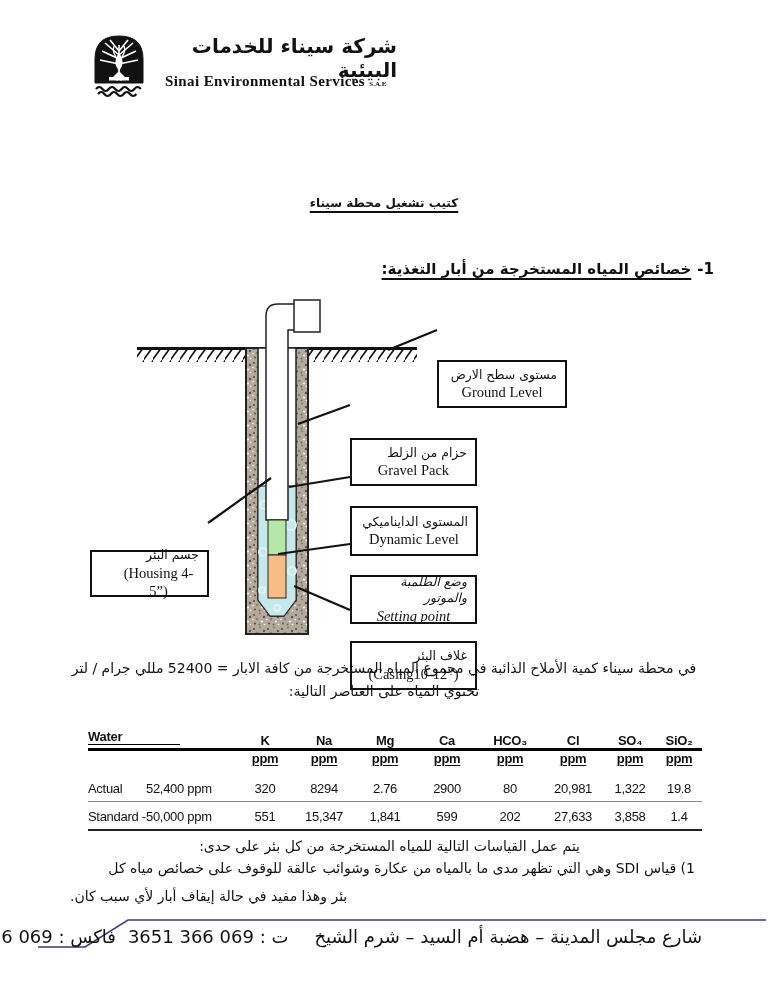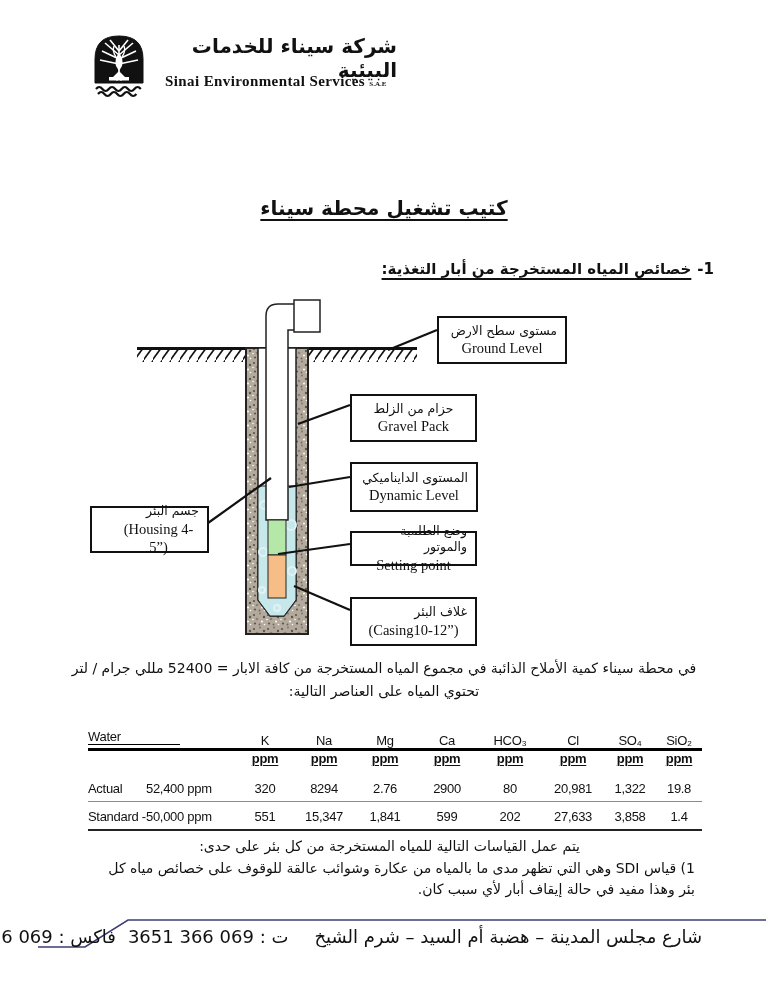--- a/index.html
+++ b/index.html
@@ -6,55 +6,55 @@
   .page{position:relative;width:768px;height:994px;background:#ffffff;margin:0 auto;
         font-family:"DejaVu Sans",sans-serif;color:#111;overflow:hidden;}
   .abs{position:absolute;}
 
   
   .brand-ar{left:165px;top:34px;width:232px;text-align:right;font-size:20px;font-weight:bold;direction:rtl;letter-spacing:0;}
   .brand-en{left:165px;top:73px;font-family:"Liberation Serif","DejaVu Serif",serif;font-weight:bold;font-size:15px;letter-spacing:.4px;}
   .brand-suffix{font-size:7px;letter-spacing:0;font-weight:bold;}
 
   
-  .doc-title{left:0;right:0;top:196px;text-align:center;font-size:20px;font-weight:bold;}
+  .doc-title{left:0;right:0;top:196px;text-align:center;font-size:12px;font-weight:bold;}
   .doc-title span{text-decoration:underline;text-underline-offset:4px;text-decoration-thickness:1.5px;}
   .sec-heading{right:54px;top:260px;direction:rtl;font-size:15px;font-weight:bold;white-space:nowrap;}
   .sec-heading .sec-text{text-decoration:underline;text-underline-offset:4px;text-decoration-thickness:1.5px;}
   .sec-heading .sec-num{margin-left:6px;}
 
   
   .callout{position:absolute;border:2px solid #111;background:#fff;box-sizing:border-box;
-           display:flex;flex-direction:column;justify-content:center;padding:2px 8px;}
+           display:flex;flex-direction:column;justify-content:center;padding:2px 8px;margin-top:44px;}
   .callout .ar{direction:rtl;text-align:right;font-size:12.5px;line-height:1.35;}
   .callout .en{text-align:center;font-family:"Liberation Serif","DejaVu Serif",serif;font-size:14.5px;line-height:1.25;}
 
   
   .intro{left:56px;right:56px;top:657px;direction:rtl;text-align:center;font-size:14px;line-height:23px;}
   .intro div{white-space:nowrap;}
 
   
   table.water{position:absolute;left:88px;top:729px;width:614px;border-collapse:collapse;table-layout:fixed;
               font-family:"Liberation Sans","DejaVu Sans",sans-serif;letter-spacing:-0.3px;}
   table.water td{padding:0;font-size:13px;vertical-align:bottom;}
-  td.hdr{border-bottom:3px solid #000;font-weight:normal;font-size:13.5px;text-align:center;padding-bottom:1px;}
+  td.hdr{border-bottom:3px solid #000;font-weight:bold;font-size:13.5px;text-align:center;padding-bottom:1px;}
   td.hdr.first{text-align:left;}
   .water-word{border-bottom:1.5px solid #000;margin-bottom:3px;width:62%;}
   td.unit{font-weight:bold;font-size:12.5px;text-align:center;padding-top:1px;}
   td.unit span{text-decoration:underline;text-underline-offset:2px;text-decoration-thickness:1.3px;}
   tr.spacer td{height:11px;border:none;}
   tr.actual td{border-bottom:1.5px solid #8a8a8a;padding:4px 0 5px 0;text-align:center;margin-top:23px;}
   tr.standard td{border-bottom:2.5px solid #222;padding:7px 0 5px 0;text-align:center;}
   tr.actual td.lab, tr.standard td.lab{text-align:left;}
 
   
   .note1{top:838px;right:188px;direction:rtl;font-size:14px;white-space:nowrap;}
   .notes23{top:858px;left:70px;right:73px;direction:rtl;font-size:14px;line-height:21px;}
   .notes23 .n2{text-align:right;white-space:nowrap;}
-  .notes23 .n3{text-align:right;}
+  .notes23 .n3{text-align:left;margin-top:7px;}
 
   
   .footer-text{top:926px;right:66px;direction:rtl;font-size:18px;font-weight:normal;white-space:nowrap;}
   .footer-text .gap{display:inline-block;width:26px;}
   .footer-text .gap2{display:inline-block;width:12px;}
 
   svg{display:block;}
 </style>
 </head>
 <body>
@@ -154,29 +154,29 @@
       <line x1="350" y1="254" x2="278" y2="264"></line>
       <line x1="350" y1="320" x2="294" y2="296"></line>
       <line x1="208" y1="233" x2="271" y2="188"></line>
     </g>
   </svg>
 
   <div class="callout" style="left:437px;top:316px;width:130px;height:48px;">
     <div class="ar">مستوى سطح الارض</div>
     <div class="en">Ground Level</div>
   </div>
-  <div class="callout" style="left:350px;top:394px;width:127px;height:48px;align-items:center;">
+  <div class="callout" style="left:350px;top:394px;width:127px;height:48px;">
     <div class="ar">حزام من الزلط</div>
     <div class="en">Gravel Pack</div>
   </div>
   <div class="callout" style="left:350px;top:462px;width:128px;height:50px;">
     <div class="ar">المستوى الدايناميكي</div>
     <div class="en">Dynamic Level</div>
   </div>
-  <div class="callout" style="left:350px;top:531px;width:127px;height:35px;">
+  <div class="callout" style="left:350px;top:531px;width:127px;height:49px;font-style:italic;">
     <div class="ar">وضع الطلمبة والموتور</div>
     <div class="en">Setting point</div>
   </div>
   <div class="callout" style="left:350px;top:597px;width:127px;height:49px;">
     <div class="ar">غلاف البئر</div>
     <div class="en">(Casing10-12”)</div>
   </div>
   <div class="callout" style="left:90px;top:506px;width:119px;height:47px;padding-left:26px;">
     <div class="ar">جسم البئر</div>
     <div class="en">(Housing 4-5”)</div>

